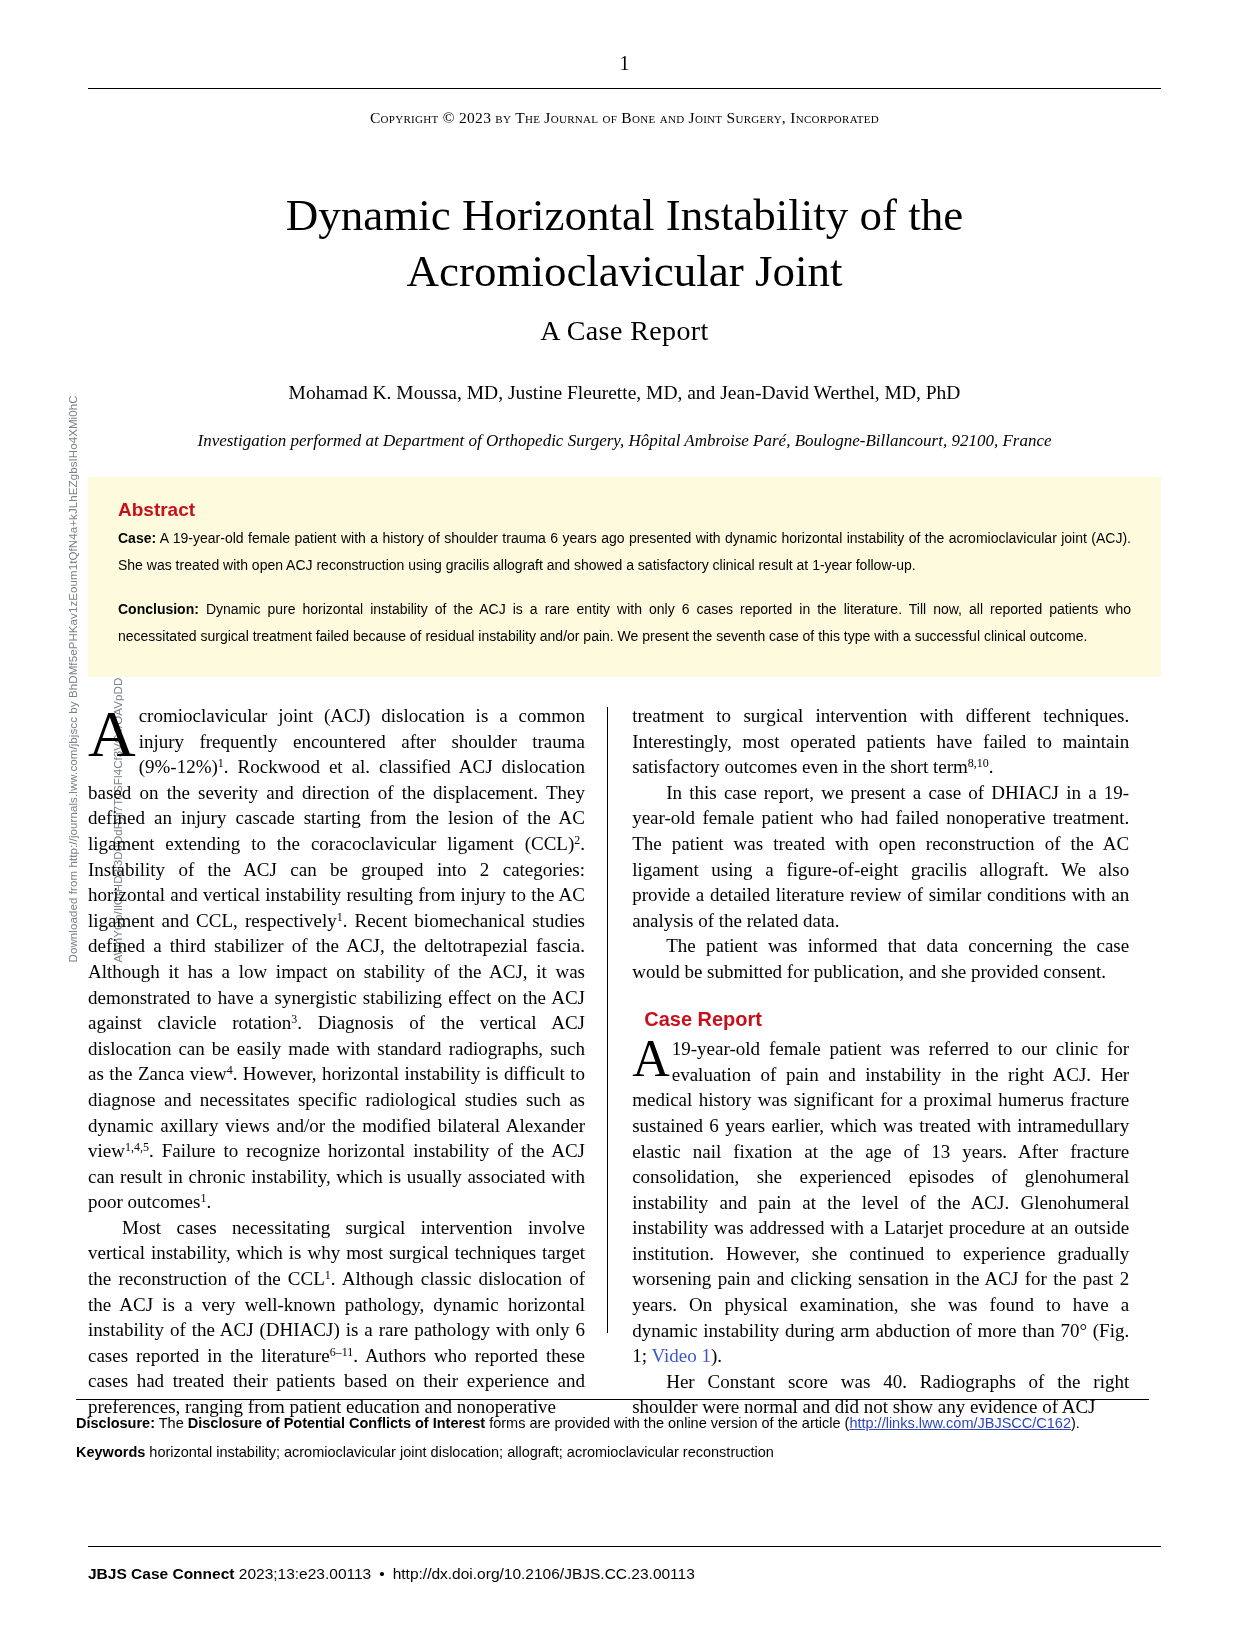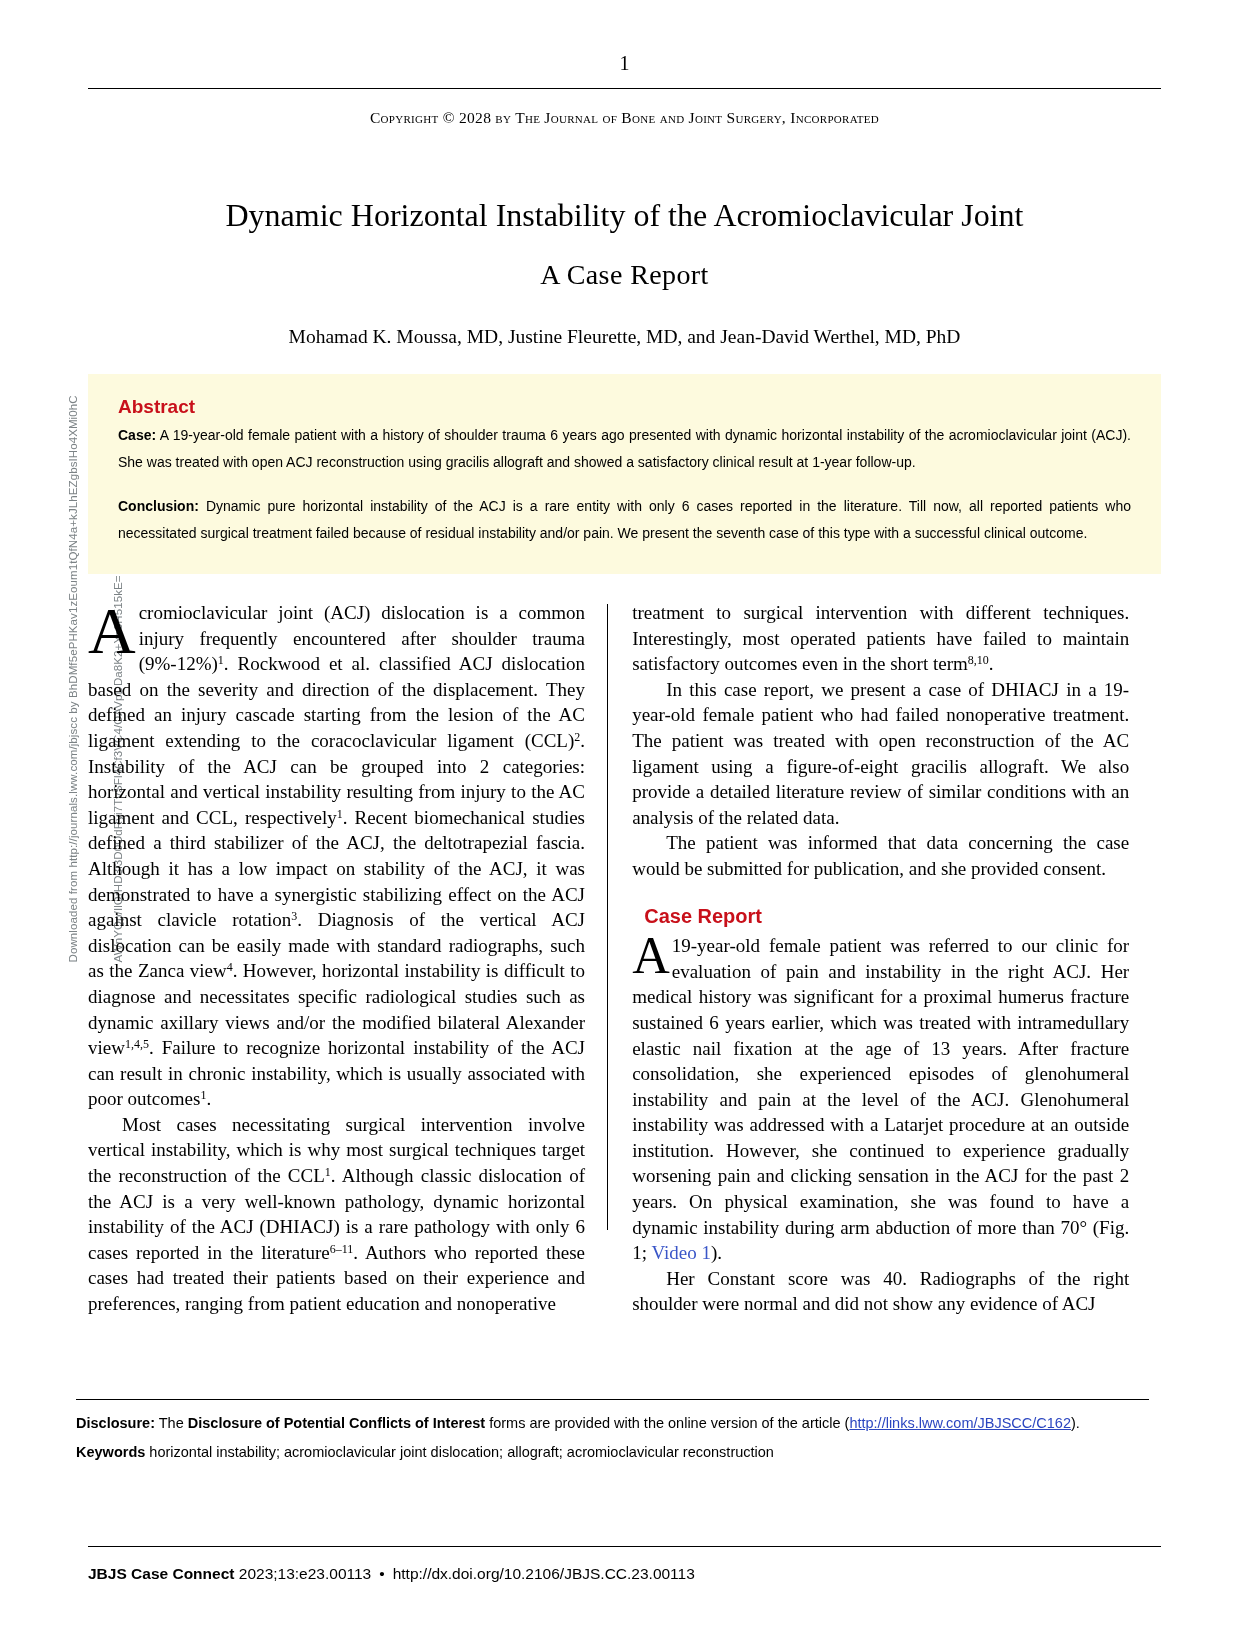--- a/index.html
+++ b/index.html
@@ -60,21 +60,21 @@
     margin-top: 20px;
     font-size: 15.5px;
     font-variant: small-caps;
     letter-spacing: 0.3px;
     font-family: "Liberation Serif", serif;
   }
 
   
   .title {
     text-align: center;
-    font-size: 32px;
+    font-size: 45px;
     line-height: 56px;
     font-weight: 400;
     margin: 60px 70px 0 70px;
     font-family: "Liberation Serif", "DejaVu Serif", serif;
   }
   .subtitle {
     text-align: center;
     font-size: 28px;
     margin-top: 16px;
     font-weight: 400;
@@ -201,25 +201,26 @@
 
 <div class="watermark">
   <div>Downloaded from http://journals.lww.com/jbjscc by BhDMf5ePHKav1zEoum1tQfN4a+kJLhEZgbsIHo4XMi0hC</div>
   <div>AWnYQp/IlQrHD3i3D0OdRyi7TvSFl4Cf3VC4/OAVpDDa8K2+Ya6H515kE= on 08/01/2024</div>
 </div>
 
 <div class="page">
 
   <div class="folio">1</div>
   <div class="rule-top"></div>
-  <div class="copyright">Copyright © 2028 by The Journal of Bone and Joint Surgery, Incorporated</div>
+  <div class="copyright">Copyright © 2023 by The Journal of Bone and Joint Surgery, Incorporated</div>
 
   <h1 class="title">Dynamic Horizontal Instability of the Acromioclavicular Joint</h1>
   <div class="subtitle">A Case Report</div>
   <div class="authors">Mohamad K. Moussa, MD, Justine Fleurette, MD, and Jean-David Werthel, MD, PhD</div>
+  <div class="affiliation">Investigation performed at Department of Orthopedic Surgery, Hôpital Ambroise Paré, Boulogne-Billancourt, 92100, France</div>
 
   <div class="abstract-box">
     <div class="abstract-label">Abstract</div>
     <p class="abstract-para">
       <b>Case:</b>
       <span>A 19-year-old female patient with a history of shoulder trauma 6 years ago presented with dynamic horizontal instability of the acromioclavicular joint (ACJ). She was treated with open ACJ reconstruction using gracilis allograft and showed a satisfactory clinical result at 1-year follow-up.</span>
     </p>
     <p class="abstract-para">
       <b>Conclusion:</b>
       <span>Dynamic pure horizontal instability of the ACJ is a rare entity with only 6 cases reported in the literature. Till now, all reported patients who necessitated surgical treatment failed because of residual instability and/or pain. We present the seventh case of this type with a successful clinical outcome.</span>

